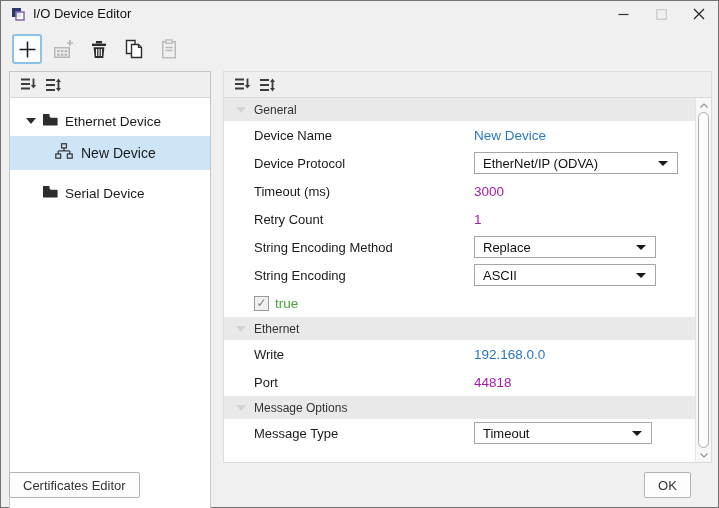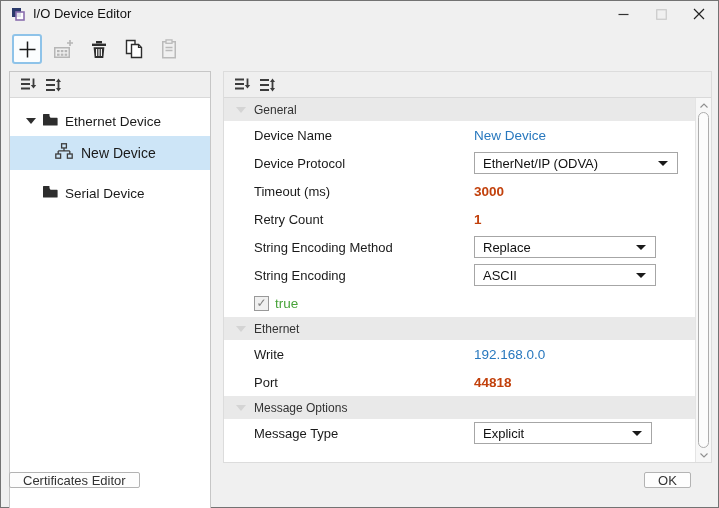--- a/index.html
+++ b/index.html
@@ -72,21 +72,21 @@
     height: 23px; background: #e9e9e9; display: flex; align-items: center;
   }
   .section-expander { margin-left: 12px; width: 0; height: 0;
     border-left: 5px solid transparent; border-right: 5px solid transparent;
     border-top: 6px solid #d4d4d4; }
   .section-title { margin-left: 8px; font-size: 12px; color: #333; }
   .prop-row { height: 28px; display: flex; align-items: center; padding-left: 30px; }
   .prop-label { width: 220px; font-size: 13px; color: #1a1a1a; }
   .prop-value { font-size: 13.5px; }
   .val-blue { color: #2878be; }
-  .val-orange { color: #c2410c; font-weight: bold; }
+  .val-orange { color: #a21caf; }
   .val-green { color: #48a33a; }
   .dropdown {
     height: 22px; background: #fff; border: 1px solid #a6a6a6;
     display: flex; align-items: center; padding: 0 8px; position: relative;
     font-size: 13px; color: #111;
   }
   .dd-w1 { width: 204px; } .dd-w2 { width: 182px; } .dd-w3 { width: 178px; }
   .dd-arrow { position: absolute; right: 9px; top: 8px; width: 0; height: 0;
     border-left: 5px solid transparent; border-right: 5px solid transparent;
     border-top: 5px solid #1a1a1a; }
@@ -102,21 +102,21 @@
     background: #f7f7f7; border-left: 1px solid #e4e4e4;
   }
   .sb-arrow { position: absolute; left: 0; width: 15px; height: 14px;
     display: flex; align-items: center; justify-content: center; }
   .sb-up { top: 0; } .sb-down { bottom: 0; }
   .sb-thumb { position: absolute; left: 2px; right: 2px; top: 14px; bottom: 14px;
     border: 1px solid #adadad; border-radius: 6px; background: #fcfcfc; }
 
   
   .footer-btn {
-    position: absolute; top: 471px; height: 16px;
+    position: absolute; top: 471px; height: 26px;
     background: #fdfdfd; border: 1px solid #b3b3b3; border-radius: 2px;
     font-size: 13px; color: #333; display: flex; align-items: center; justify-content: center;
     font-family: "Liberation Sans", sans-serif;
   }
   .btn-cert { left: 8px; padding: 0 13px; }
   .btn-ok { right: 27px; width: 47px; }
 </style>
 </head>
 <body>
 
@@ -317,21 +317,21 @@
         <span class="prop-value val-orange">44818</span>
       </div>
 
       <div class="section-header">
         <span class="section-expander"></span>
         <span class="section-title">Message Options</span>
       </div>
       <div class="prop-row">
         <span class="prop-label">Message Type</span>
         <span class="dropdown dd-w3">
-          <span>Explicit</span>
+          <span>Timeout</span>
           <span class="dd-arrow"></span>
         </span>
       </div>
     </div>
 
     <div class="scrollbar">
       <span class="sb-arrow sb-up">
         <svg width="8" height="5" viewBox="0 0 8 5">
             <path d="M0.5 4.5 L4 1 L7.5 4.5" fill="none" stroke="#8f8f8f" stroke-width="1.1"></path>
           </svg>

